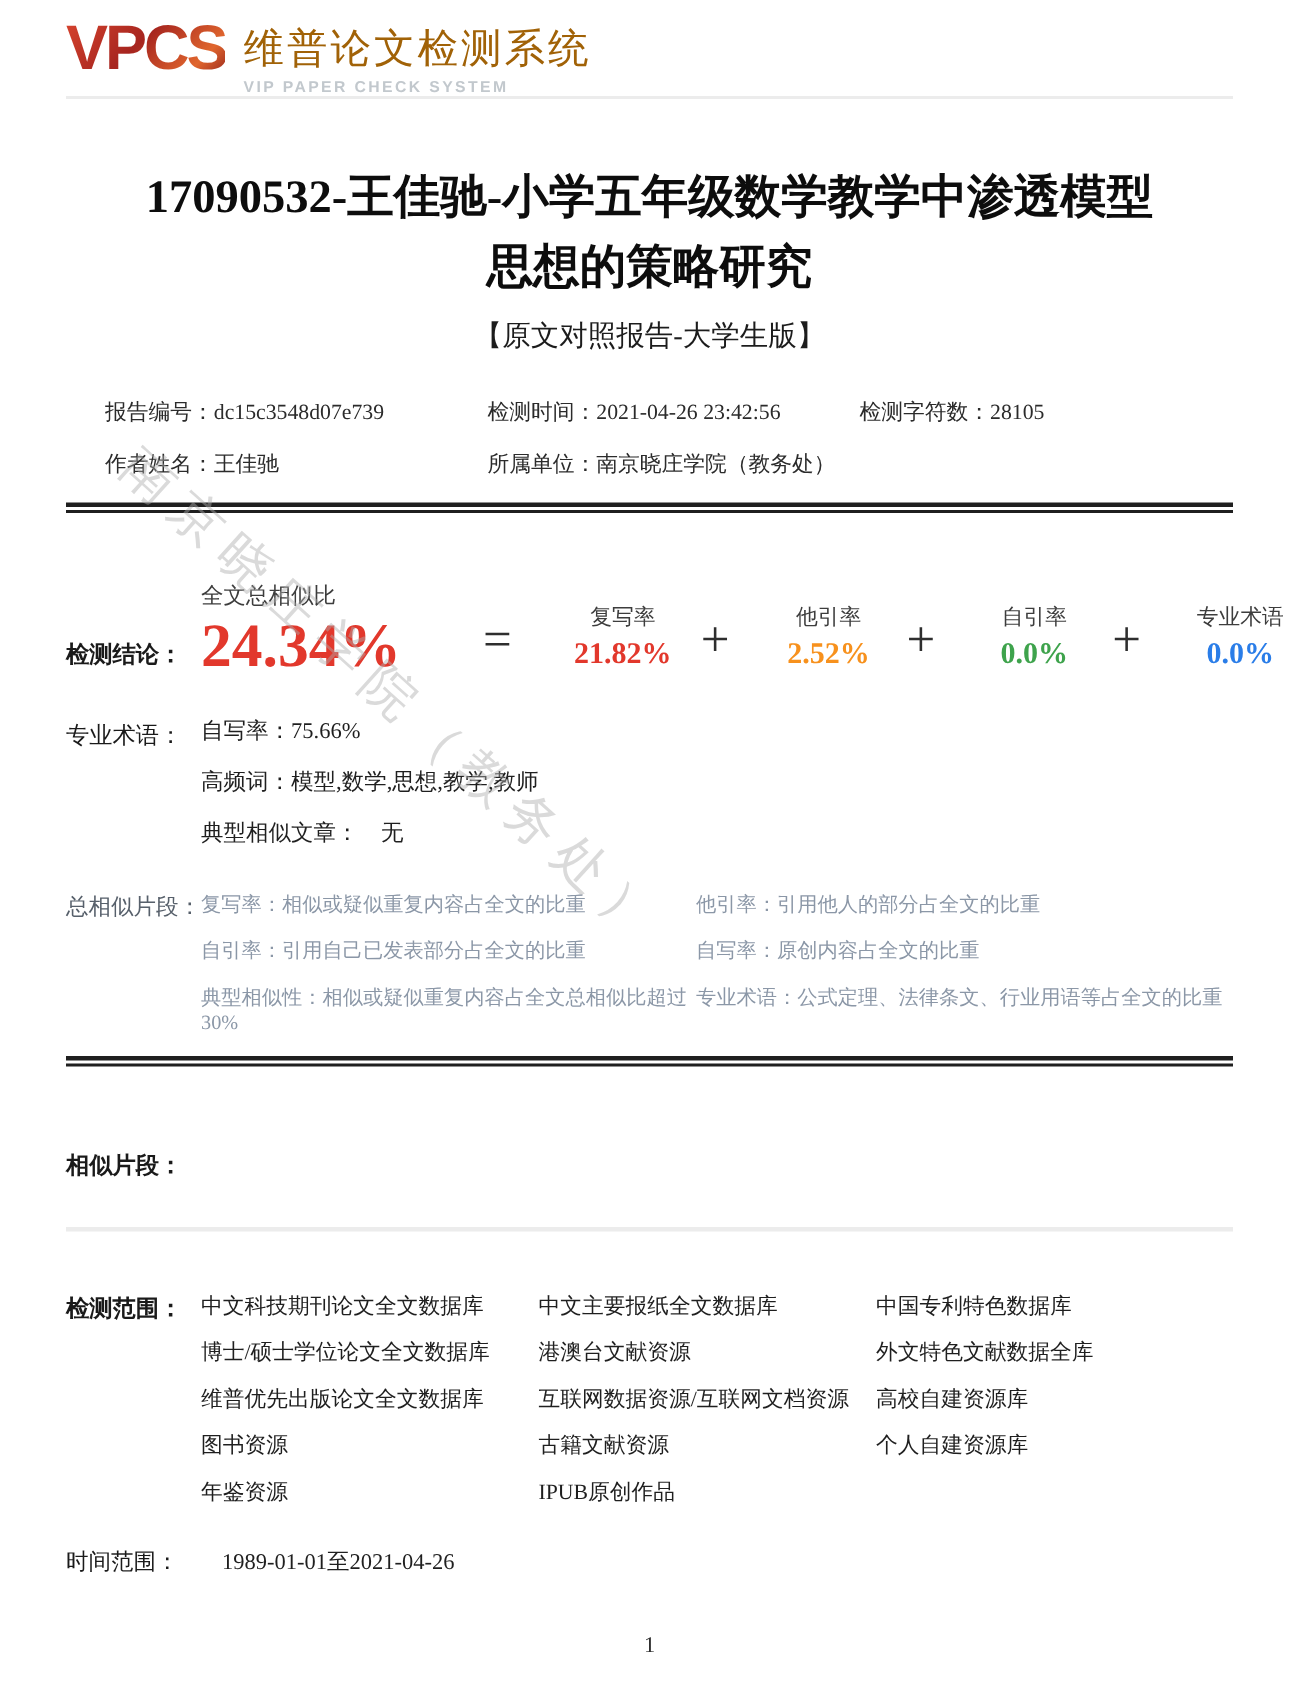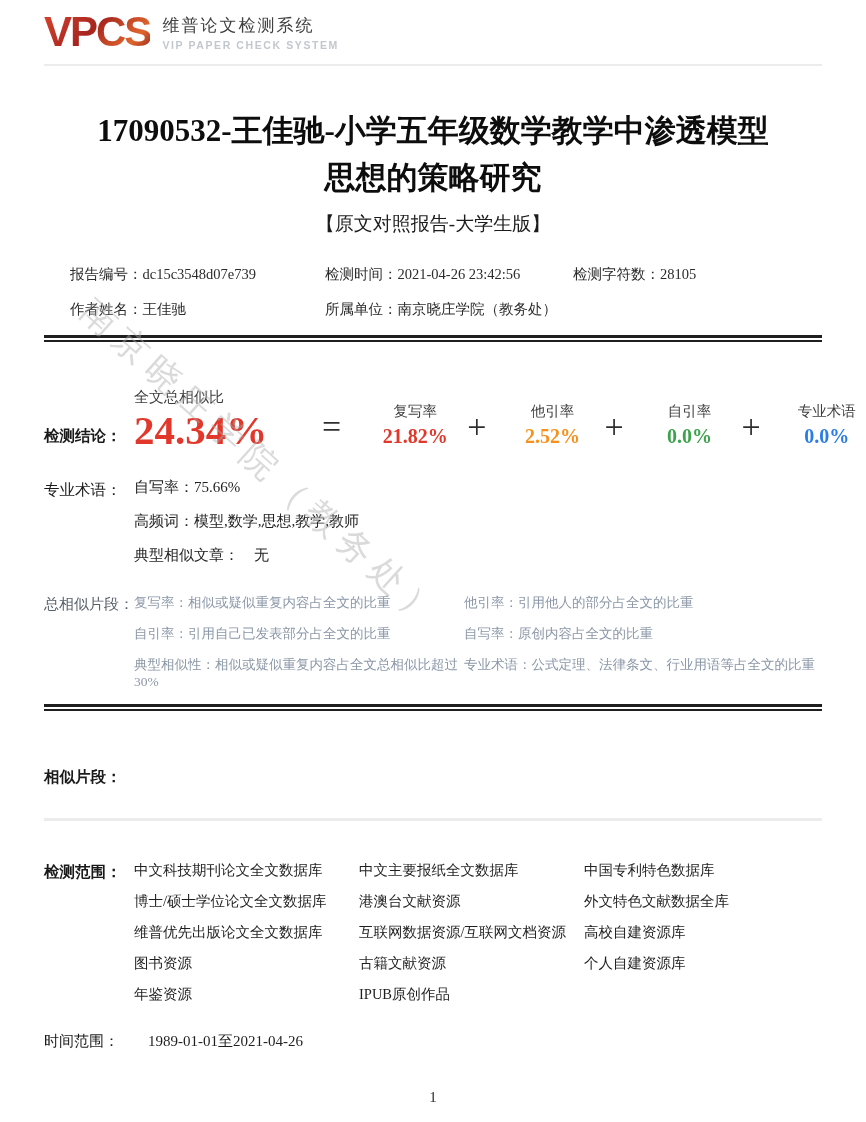--- a/index.html
+++ b/index.html
@@ -12,21 +12,21 @@
 
   
   .header { display:flex; align-items:flex-start; padding-top:10px; height:60px; }
   .logo-text {
     font-family:"Liberation Sans","DejaVu Sans",sans-serif;
     font-weight:800; font-size:42px; line-height:44px; letter-spacing:-2px;
     background:linear-gradient(135deg,#d9452f 0%,#a6251f 45%,#e0662e 80%,#8f1f1a 100%);
     -webkit-background-clip:text; background-clip:text; color:transparent;
   }
   .brand { margin-left:12px; padding-top:4px; }
-  .brand-cn { font-size:17px; color:#404040; letter-spacing:2px;
+  .brand-cn { font-size:27px; color:#a16207; letter-spacing:2px;
     font-family:"Liberation Sans","DejaVu Sans",sans-serif; }
   .brand-en { font-size:10.5px; color:#c2c8cd; letter-spacing:1.6px; margin-top:2px;
     font-family:"Liberation Sans","DejaVu Sans",sans-serif; font-weight:bold; }
   .rule-light { height:2px; background:#ececec; margin-top:4px; }
 
   
   .doc-title { margin-top:42px; text-align:center; font-size:31px; font-weight:bold;
     line-height:1.5; color:#0d0d0d; }
   .doc-subtitle { margin-top:10px; text-align:center; font-size:19px; color:#1c1c1c; }
 

